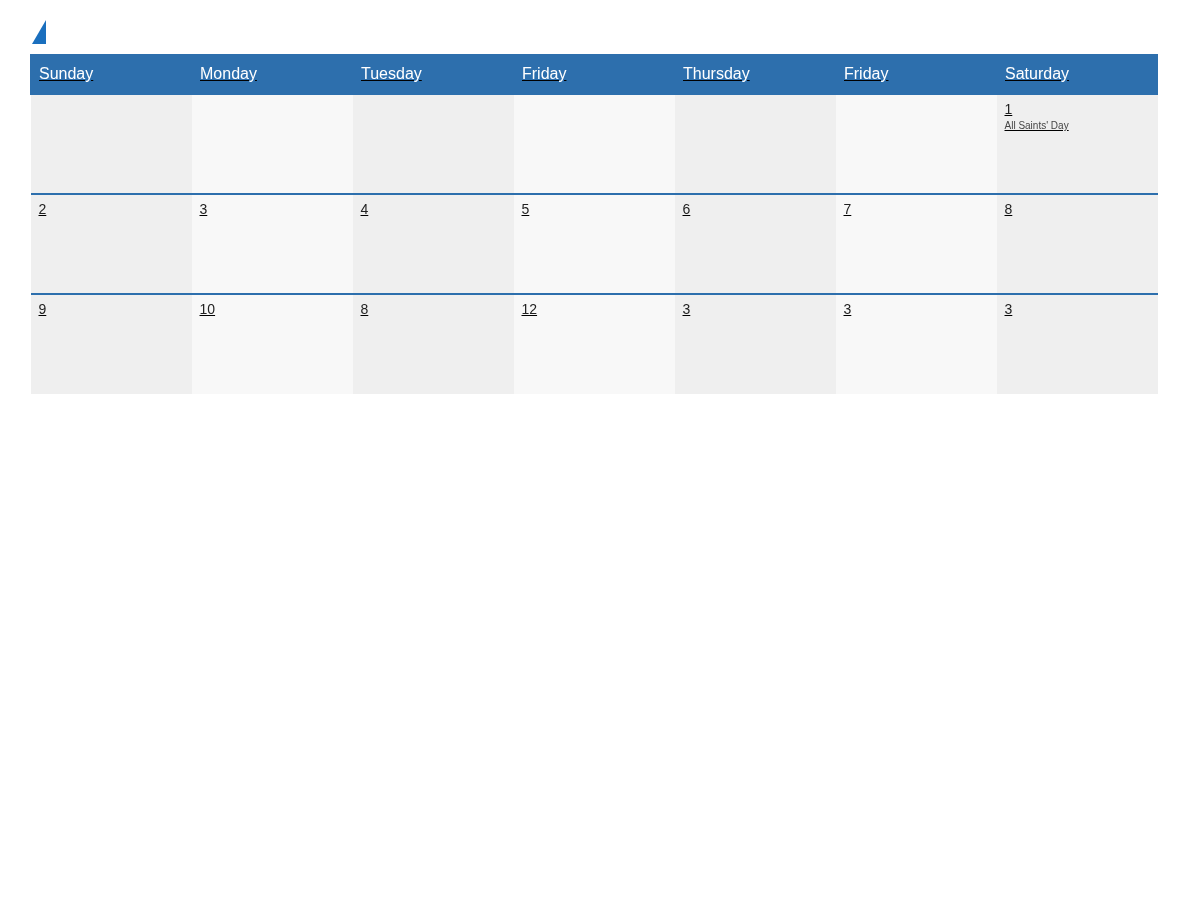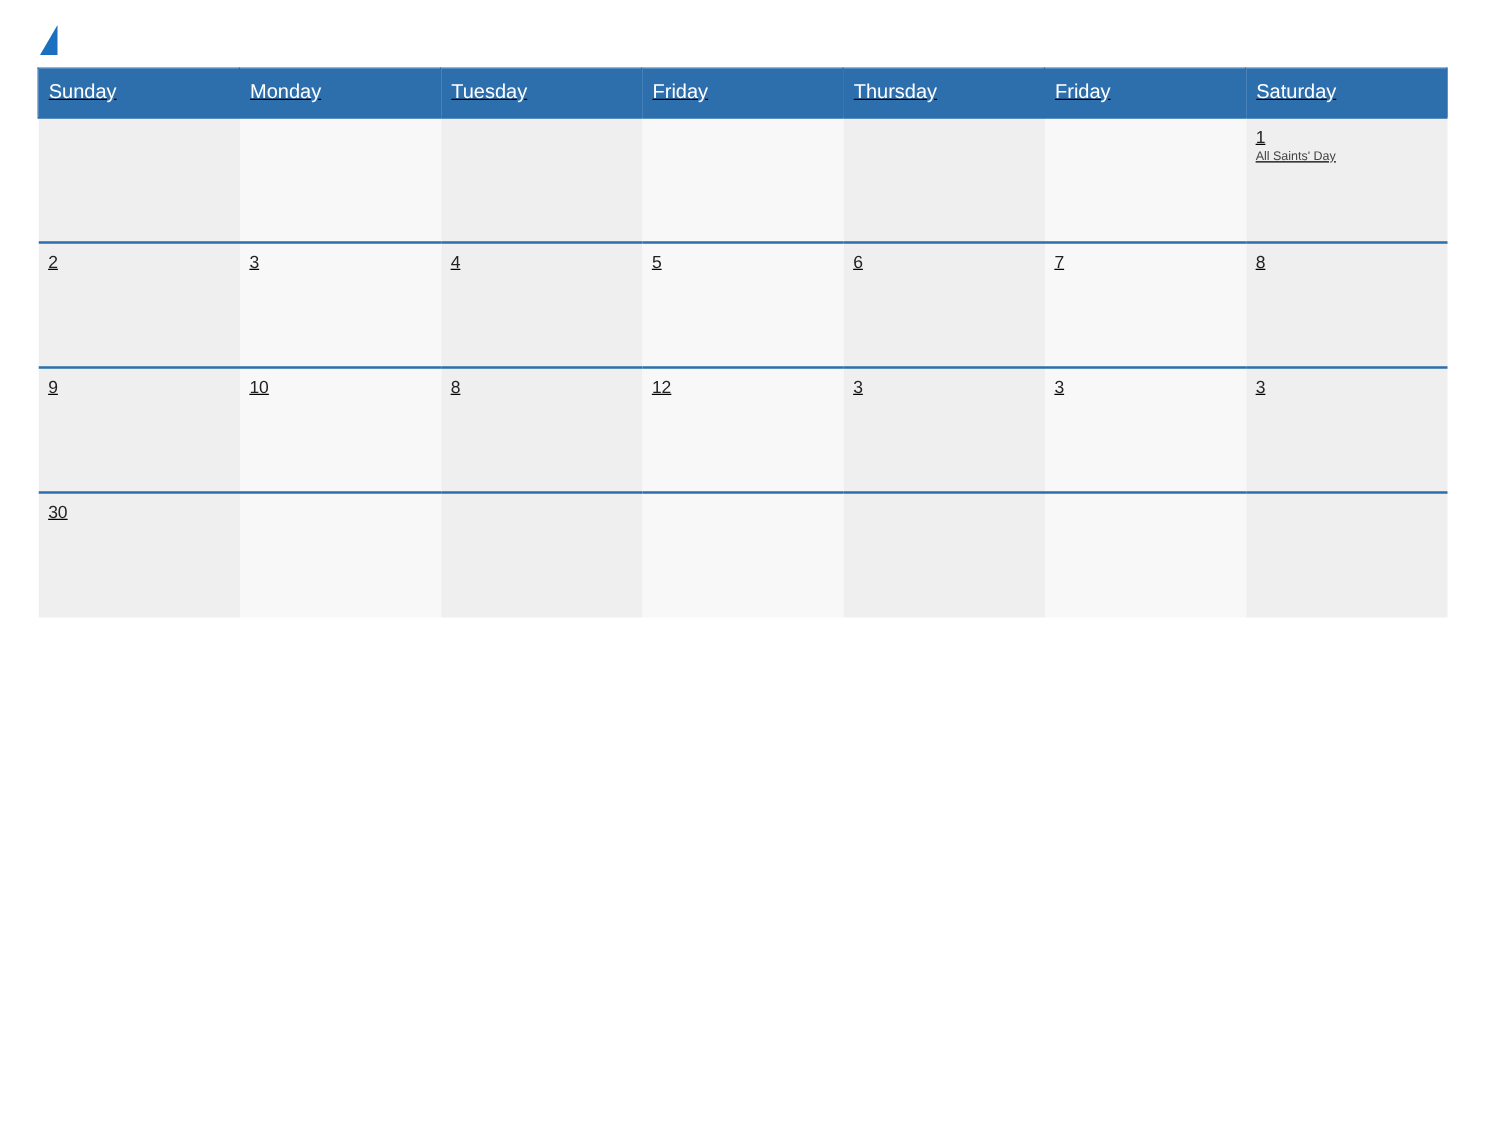--- a/index.html
+++ b/index.html
@@ -206,25 +206,14 @@
         <td>
           <span class="day-number">3</span>
         </td>
         <td>
           <span class="day-number">3</span>
         </td>
         <td>
           <span class="day-number">3</span>
         </td>
       </tr>
-      <tr class="last-row">
-        <td>
-          <span class="day-number">30</span>
-        </td>
-        <td class="empty-cell"></td>
-        <td class="empty-cell"></td>
-        <td class="empty-cell"></td>
-        <td class="empty-cell"></td>
-        <td class="empty-cell"></td>
-        <td class="empty-cell"></td>
-      </tr>
     </tbody>
 </table>
 
 </body></html>

